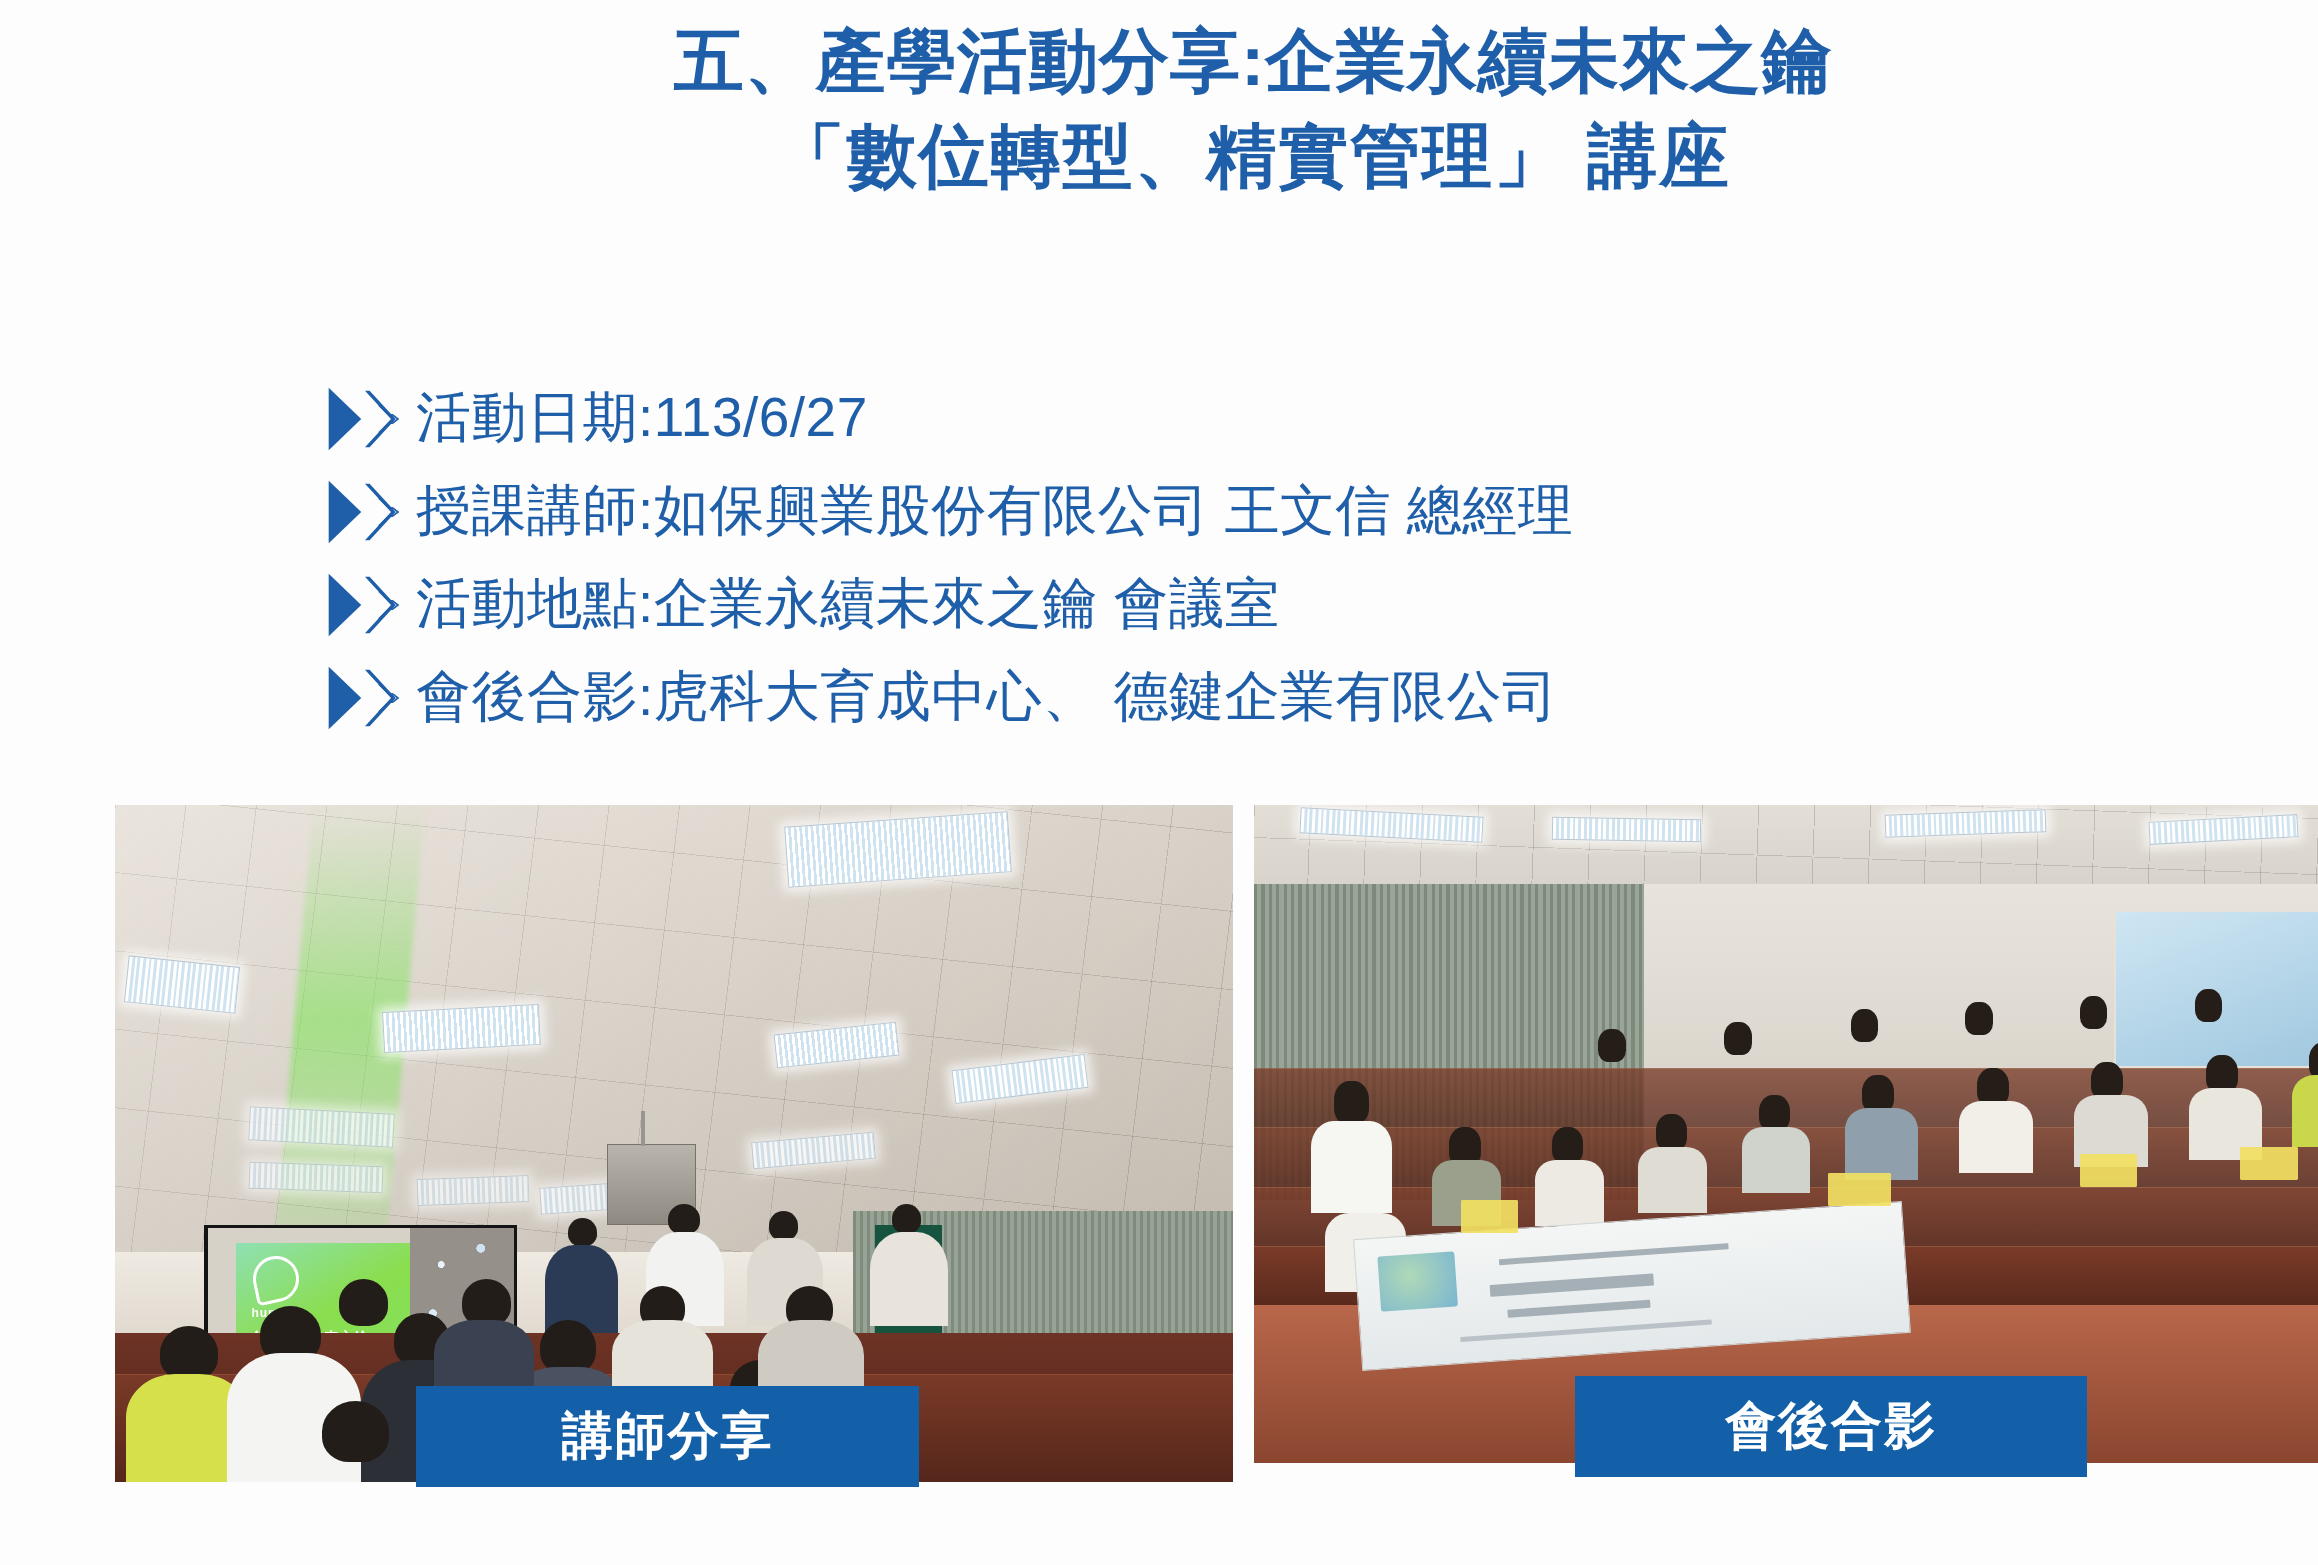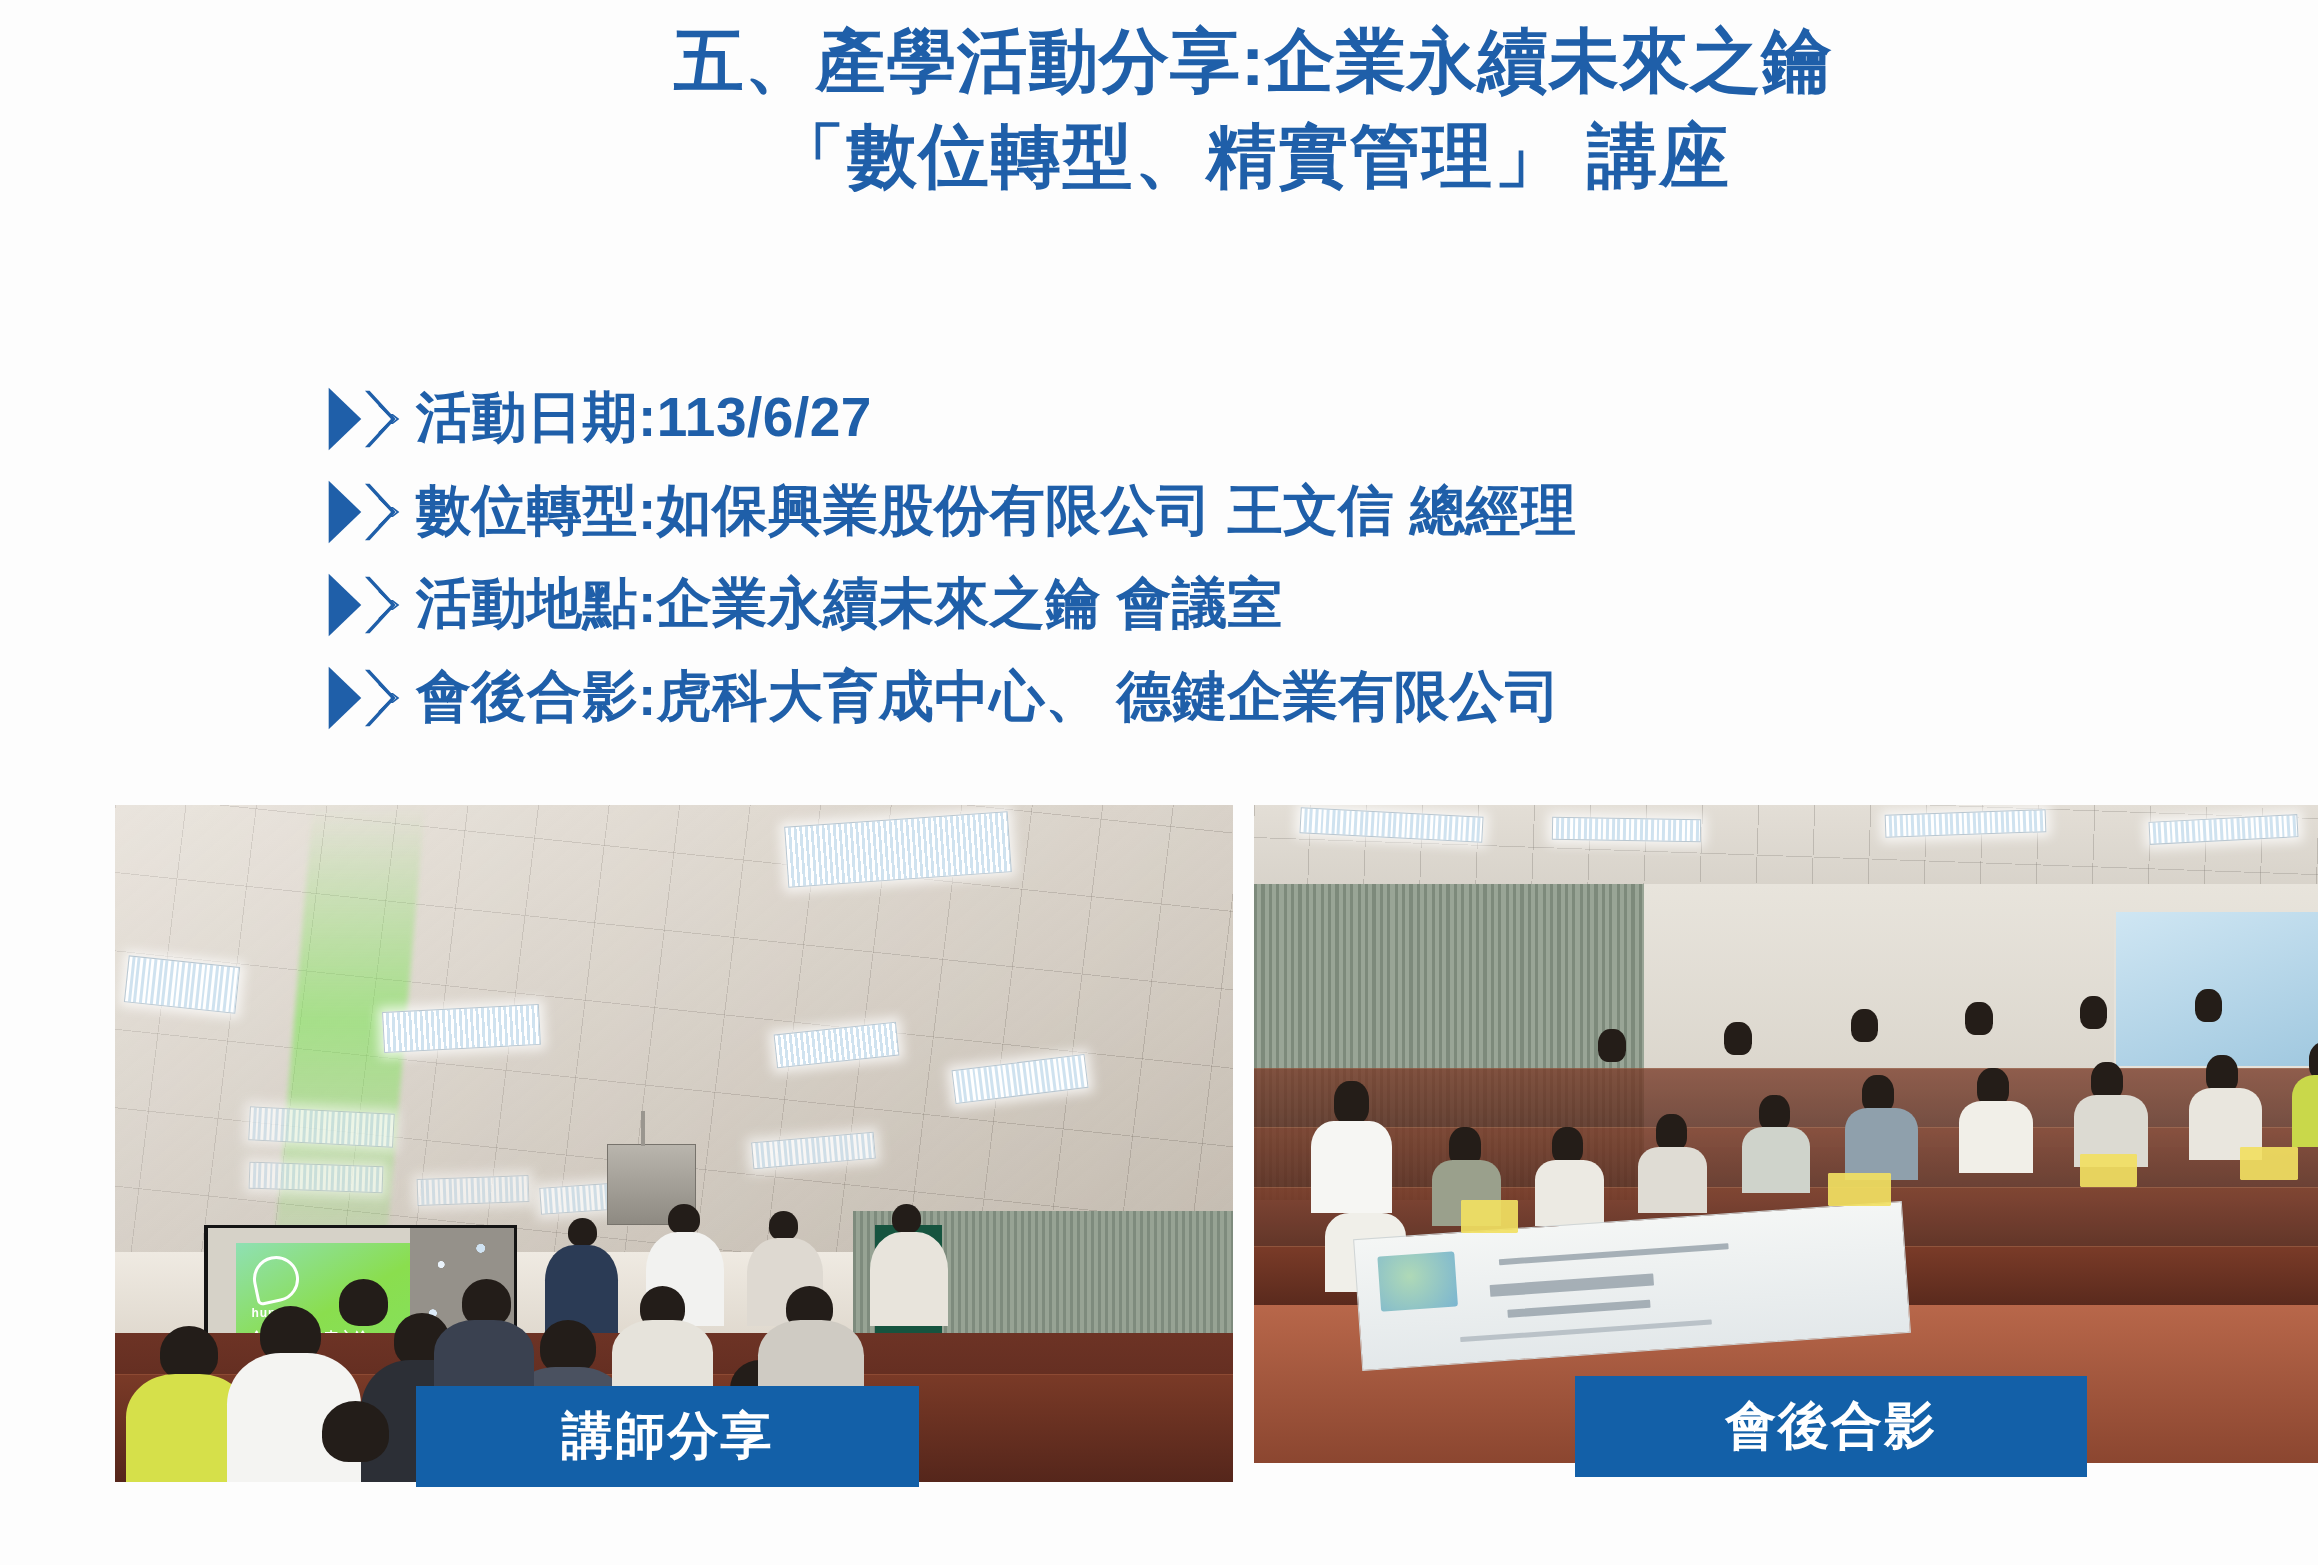--- a/index.html
+++ b/index.html
@@ -48,21 +48,21 @@
   .bullet-icon{
     flex:0 0 auto;
     width:79px; height:70px;
     position:relative;
     margin-right:12px;
     margin-top:2.8px;
   }
   .bullet-icon svg{ display:block; width:79px; height:70px; }
   .bullet-text{
     color:#1F5FA9;
-    font-weight:700;
+    font-weight:400;
     font-size:55px;
     line-height:1;
     letter-spacing:0.5px;
     white-space:nowrap;
   }
 
   
   .photos{
     position:absolute;
     left:115px; top:805px;
@@ -289,21 +289,21 @@
 
     <div class="bullet-row">
       <span class="bullet-icon">
         <svg viewBox="0 0 170 150" xmlns="http://www.w3.org/2000/svg" aria-hidden="true">
           <polygon fill="#1F5FA9" points="8,8 8,142 78,75"></polygon>
           <polygon fill="#1F5FA9" points="86,14 96,14 152,75 96,136 86,136 142,75"></polygon>
           <polygon fill="#1F5FA9" points="114,46 120,46 150,75 120,104 114,104 144,75"></polygon>
           <polygon fill="#1F5FA9" points="140,64 146,64 160,75 146,86 140,86 154,75"></polygon>
         </svg>
       </span>
-      <span class="bullet-text">數位轉型:如保興業股份有限公司 王文信 總經理</span>
+      <span class="bullet-text">授課講師:如保興業股份有限公司 王文信 總經理</span>
     </div>
 
     <div class="bullet-row">
       <span class="bullet-icon">
         <svg viewBox="0 0 170 150" xmlns="http://www.w3.org/2000/svg" aria-hidden="true">
           <polygon fill="#1F5FA9" points="8,8 8,142 78,75"></polygon>
           <polygon fill="#1F5FA9" points="86,14 96,14 152,75 96,136 86,136 142,75"></polygon>
           <polygon fill="#1F5FA9" points="114,46 120,46 150,75 120,104 114,104 144,75"></polygon>
           <polygon fill="#1F5FA9" points="140,64 146,64 160,75 146,86 140,86 154,75"></polygon>
         </svg>

